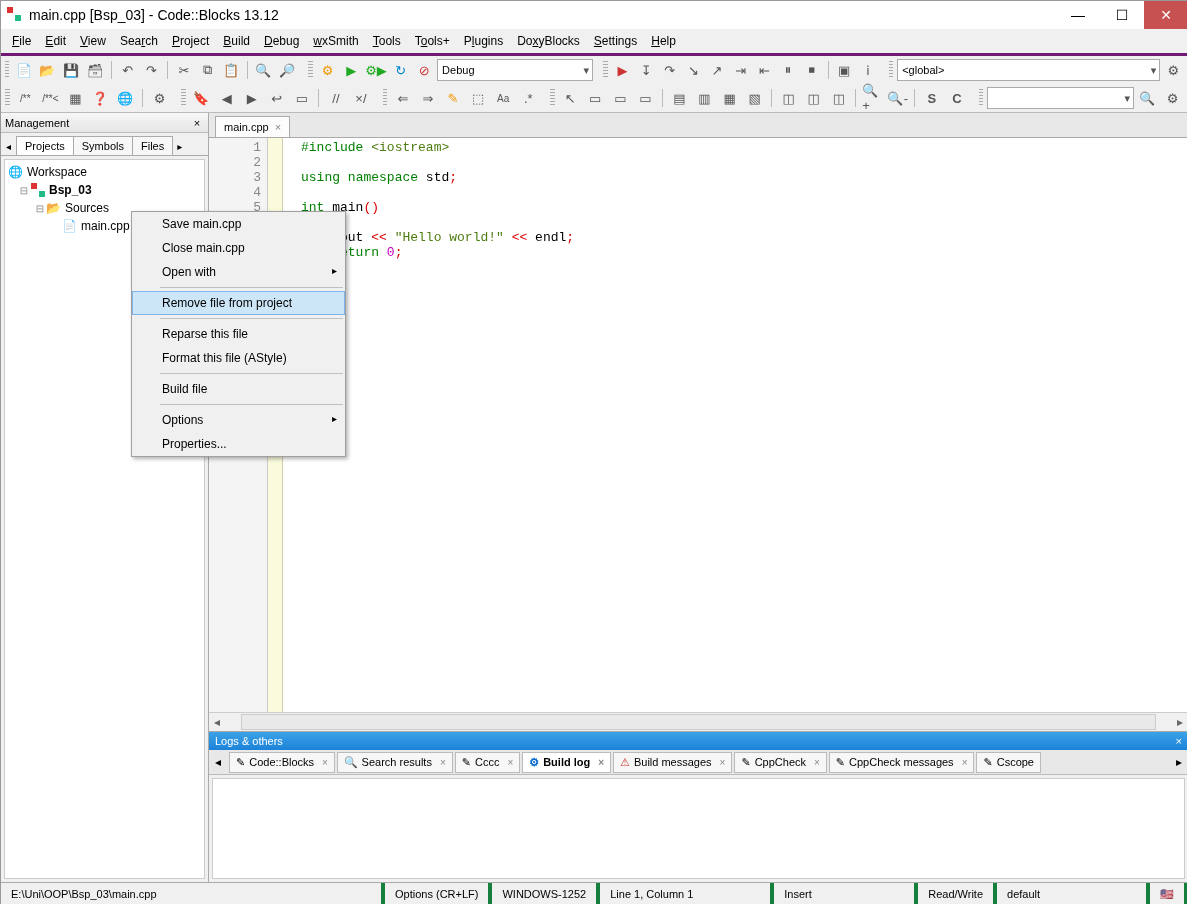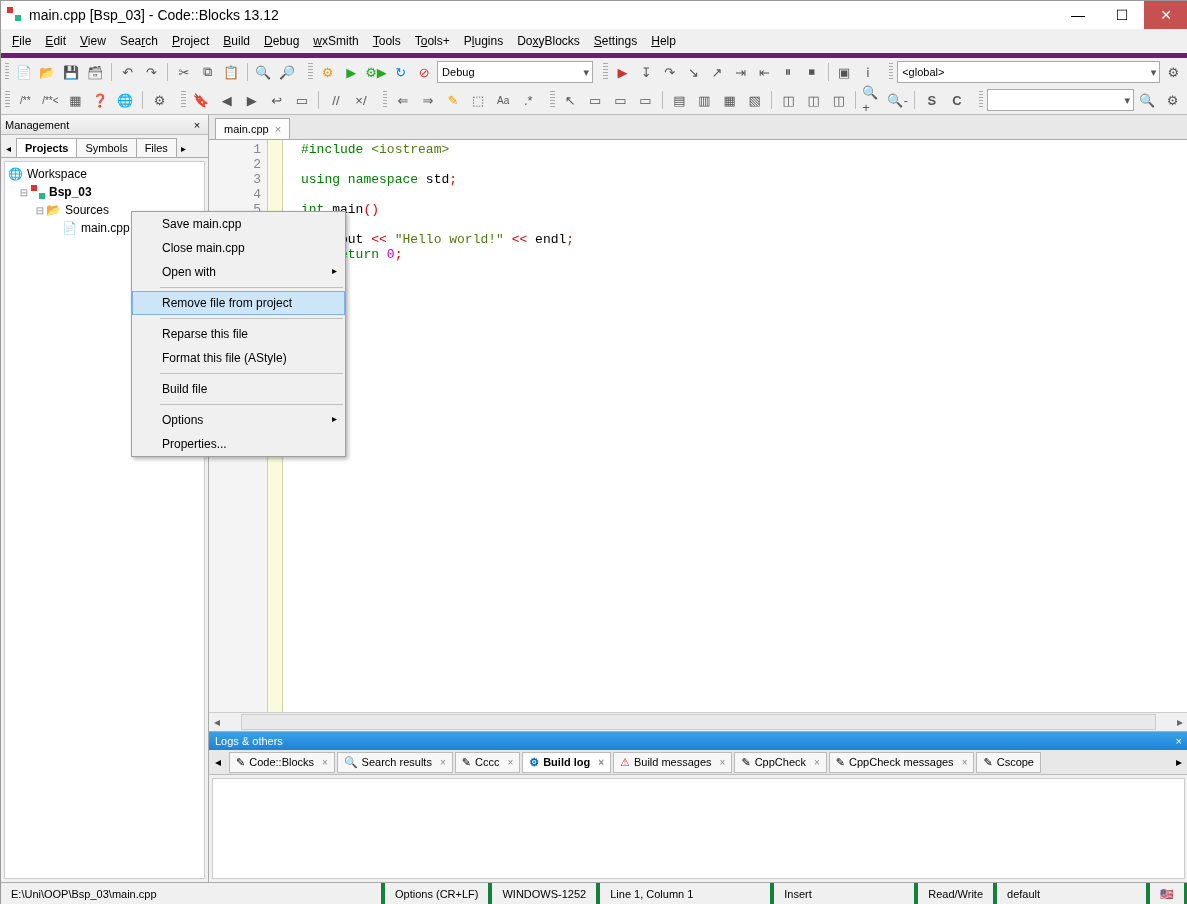--- a/index.html
+++ b/index.html
@@ -3,37 +3,37 @@
 <meta charset="utf-8">
 <style>
 html,body{margin:0;padding:0;font-family:"Segoe UI",Tahoma,sans-serif;font-size:12px;color:#000;background:#f0f0f0;height:100%;overflow:hidden}
 .window{width:1187px;height:904px;display:flex;flex-direction:column;background:#f0f0f0;border:1px solid #999}
 .titlebar{height:28px;background:#fff;display:flex;align-items:center;position:relative}
 .titlebar .cb-icon{width:16px;height:16px;margin:0 6px}
 .titlebar .title{flex:1;text-align:left;font-size:14px;color:#000000}
 .winbtns{display:flex;height:100%}
 .winbtn{width:44px;display:flex;align-items:center;justify-content:center;font-size:14px}
 .winbtn.close{background:#c75050;color:#fff}
-.menubar{height:24px;display:flex;align-items:center;padding:0 4px;border-bottom:5px solid #701a75;background:#f0f0f0}
+.menubar{height:24px;display:flex;align-items:center;padding:0 4px;border-bottom:3px solid #701a75;background:#f0f0f0}
 .menuitem{padding:3px 7px}
 .menuitem u{text-decoration:underline}
 .toolbars{background:#f0f0f0;border-bottom:1px solid #bbb}
 .trow{display:flex;align-items:center;padding:2px 4px;gap:2px;flex-wrap:nowrap}
 .grip{width:5px;height:18px;background:repeating-linear-gradient(#aaa 0 1px,transparent 1px 3px);margin-right:2px}
 .tbtn{width:22px;height:22px;display:flex;align-items:center;justify-content:center;border:1px solid transparent;font-size:13px;color:#555}
 .tsep{width:1px;height:18px;background:#bbb;margin:0 3px}
 .tselect{height:20px;border:1px solid #aaa;background:#fff;padding:0 16px 0 4px;font-size:11px;position:relative;display:flex;align-items:center}
 .tselect::after{content:"▾";position:absolute;right:3px;color:#555}
 .content{flex:1;display:flex;min-height:0}
 .left-panel{width:207px;display:flex;flex-direction:column;border-right:1px solid #aaa}
 .panel-hdr{height:19px;background:linear-gradient(#f7f7f7,#e5e5e5);border-bottom:1px solid #bbb;display:flex;align-items:center;padding:0 4px;font-size:11px}
 .panel-hdr .x{margin-left:auto;width:14px;text-align:center}
 .tabs{display:flex;border-bottom:1px solid #aaa;background:#f0f0f0;height:22px;align-items:flex-end}
 .tabs .mtab{padding:3px 8px;border:1px solid #aaa;border-bottom:none;background:#f7f7f7;margin-right:-1px;font-size:11px}
-.tabs .mtab.active{background:#fff;font-weight:bold}
+.tabs .mtab.active{background:#fff;font-weight:normal}
 .tabs .arrow{padding:3px 5px;font-size:10px}
 .tree{flex:1;background:#fff;border:1px solid #ccc;margin:3px;overflow:auto;font-size:12px;padding:3px}
 .tree-row{display:flex;align-items:center;height:18px;white-space:nowrap}
 .tree-row .exp{width:12px;text-align:center;color:#888;font-size:10px}
 .tree-row .ico{width:16px;height:16px;margin-right:3px;display:flex;align-items:center;justify-content:center}
 .editor-area{flex:1;display:flex;flex-direction:column;min-width:0}
 .editor-tabs{height:24px;display:flex;background:#e8e8e8;border-bottom:1px solid #aaa;align-items:flex-end;padding-left:6px}
 .etab{padding:4px 8px;background:#fcfcfc;border:1px solid #aaa;border-bottom:none;display:flex;align-items:center;gap:6px;font-size:11px}
 .etab .x{color:#888;font-size:11px}
 .editor-body{flex:1;display:flex;min-height:0}

